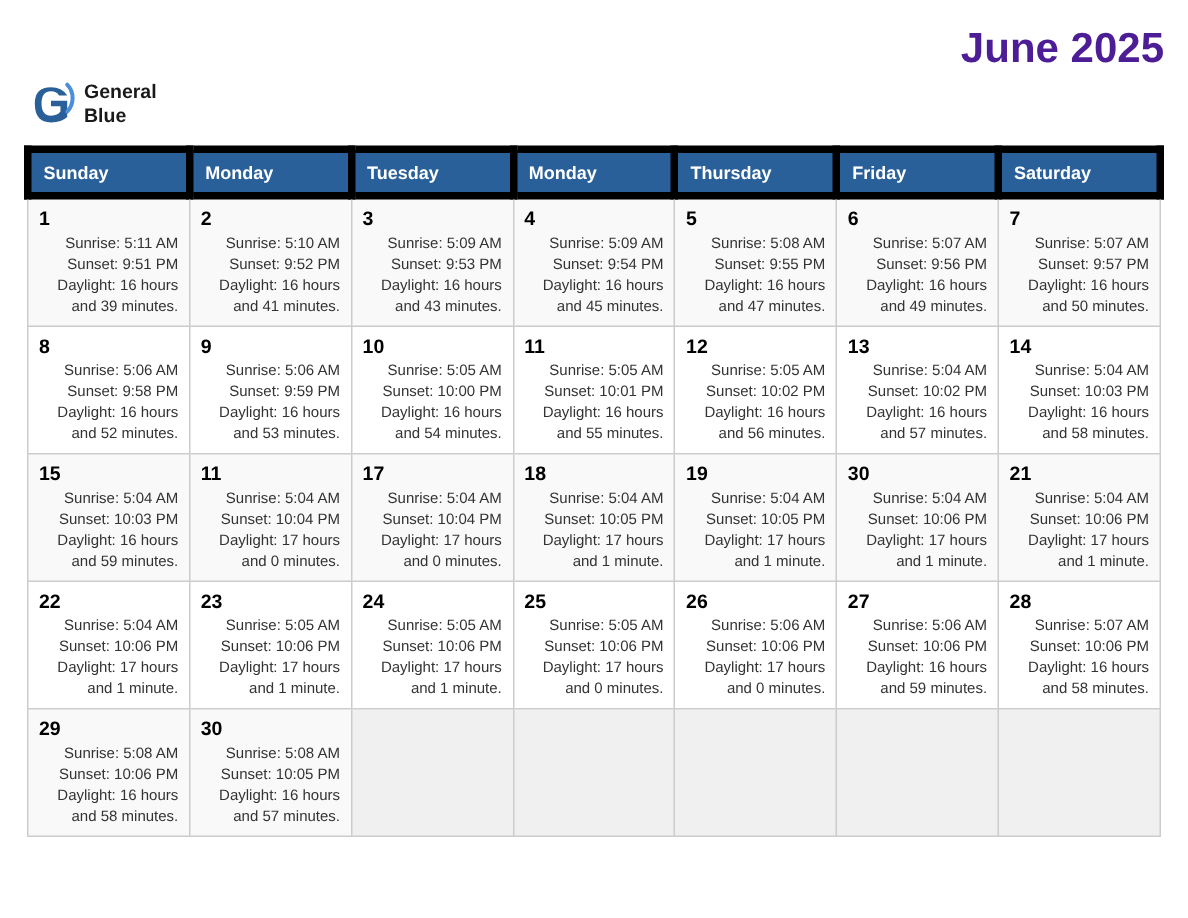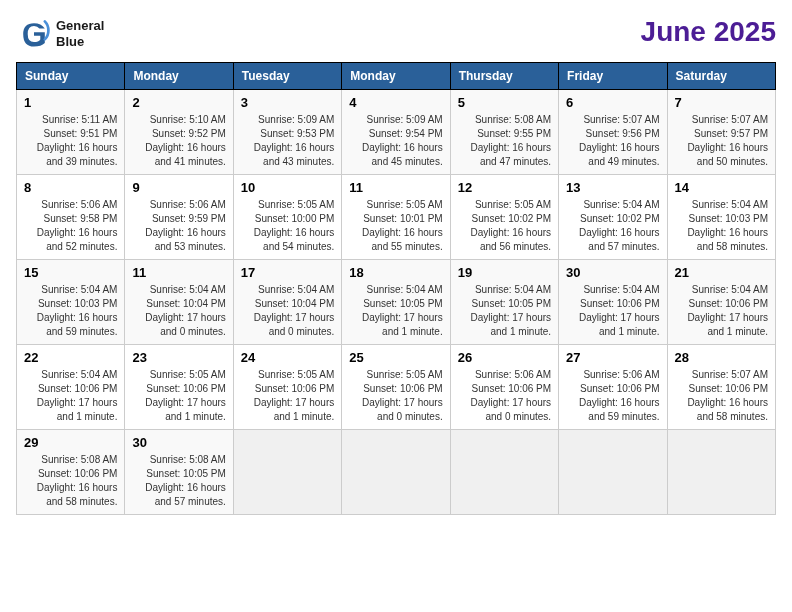--- a/index.html
+++ b/index.html
@@ -13,20 +13,21 @@
     .header-area {
       display: flex;
       justify-content: space-between;
       align-items: flex-start;
       margin-bottom: 10px;
     }
     .logo {
       display: flex;
       align-items: center;
       gap: 4px;
+      margin-top: 35px;
     }
     .logo-text {
       display: flex;
       flex-direction: column;
       font-size: 13px;
       font-weight: bold;
       line-height: 1.2;
       color: #1a1a1a;
     }
     .logo-icon {
@@ -50,21 +51,21 @@
       border-collapse: collapse;
       font-size: 11px;
     }
     thead tr th {
       background-color: #2a6099;
       color: #fff;
       text-align: left;
       padding: 6px 8px;
       font-size: 12px;
       font-weight: bold;
-      border: 1px solid #000000;
+      border: 5px solid #000000;
     }
     tbody tr td {
       border: 1px solid #ccc;
       padding: 5px 7px;
       vertical-align: top;
       background: #fff;
       min-height: 80px;
       width: calc(100% / 7);
     }
     tbody tr:nth-child(odd) td {

